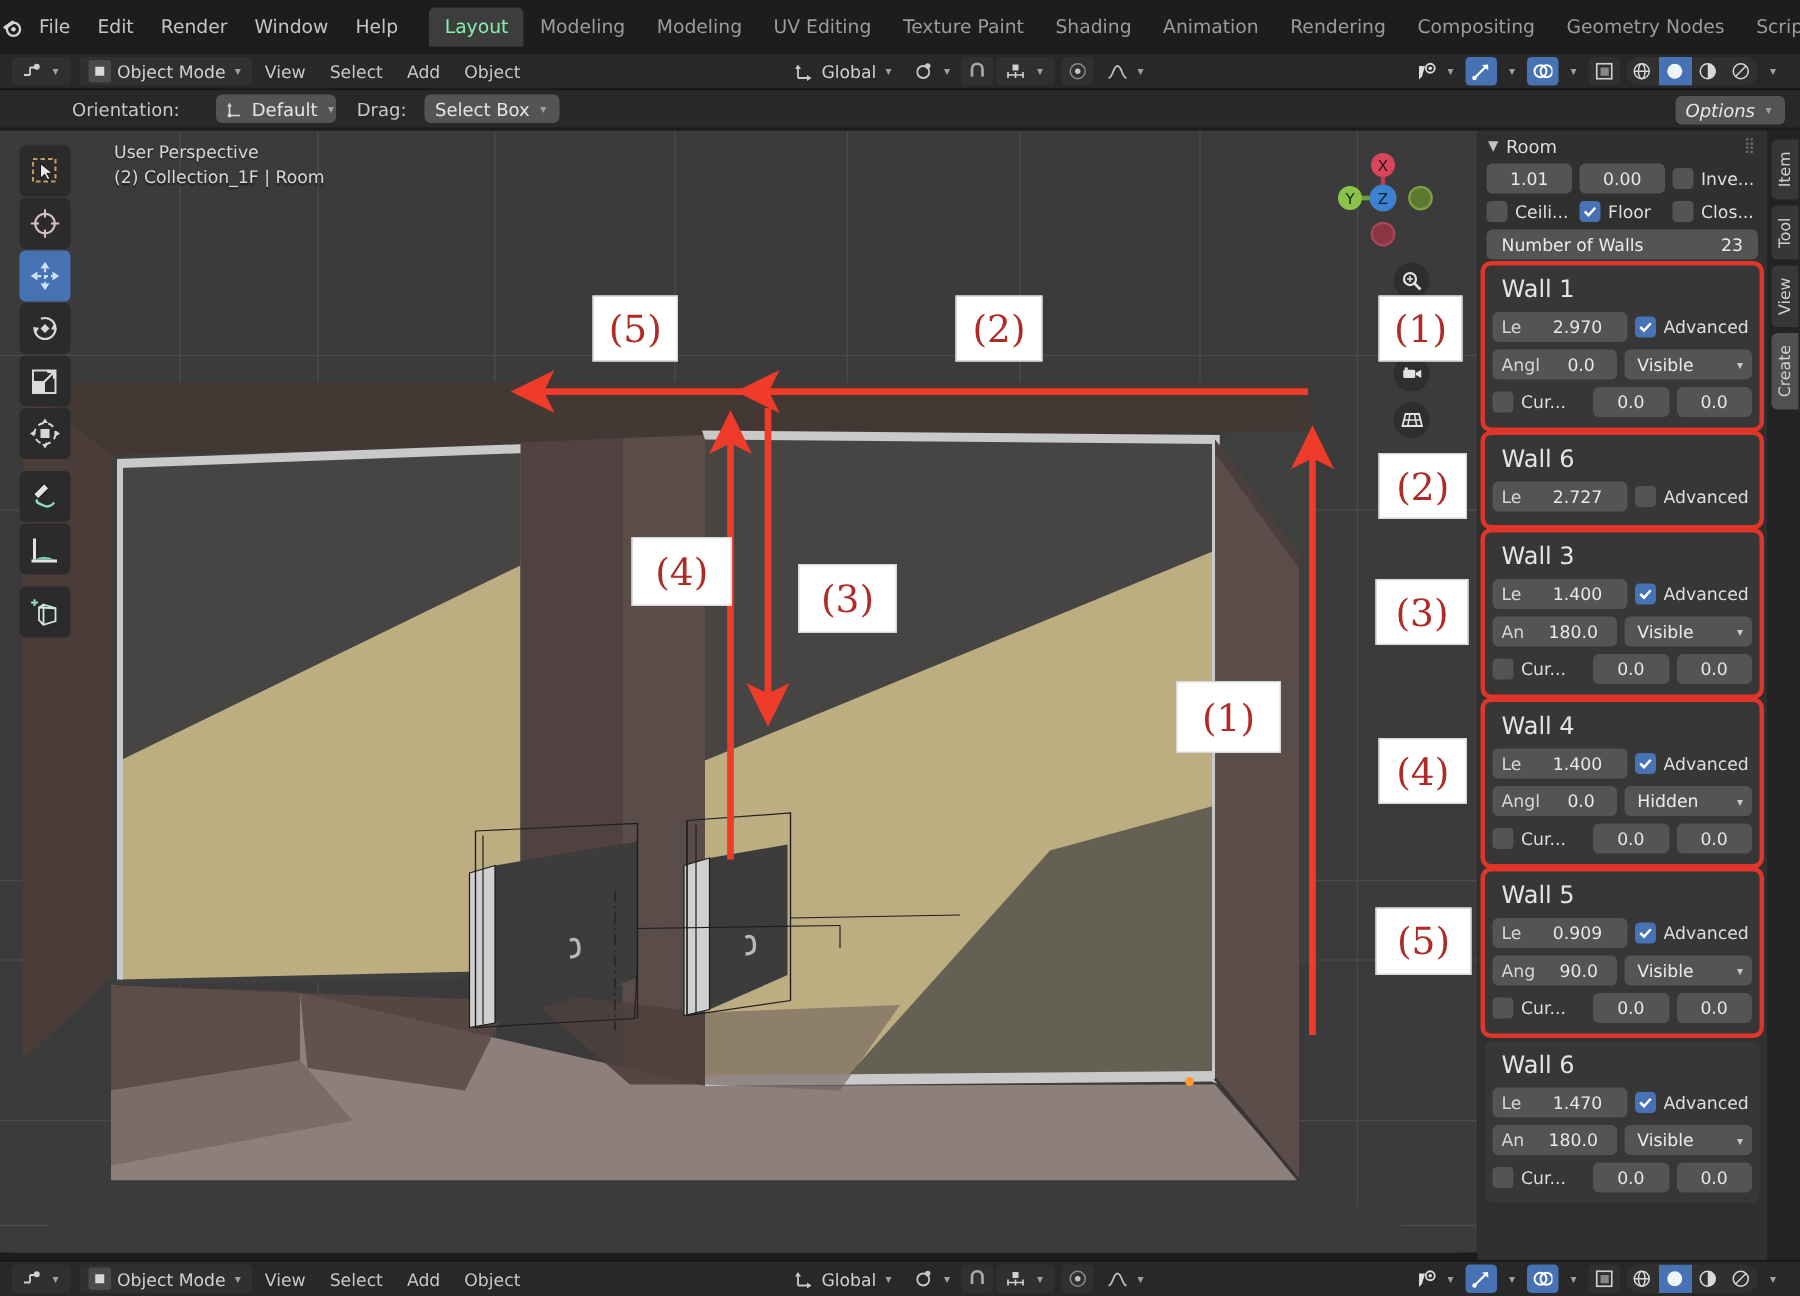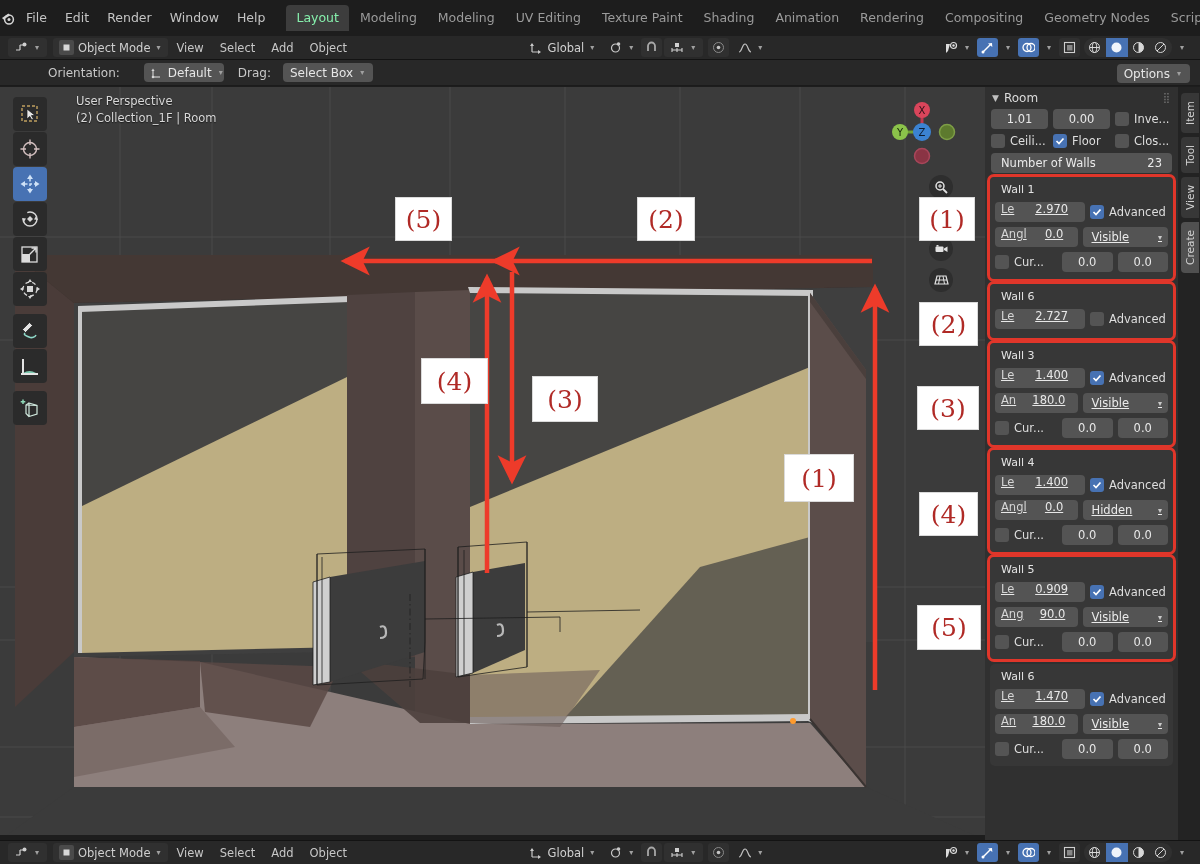--- a/index.html
+++ b/index.html
@@ -62,21 +62,21 @@
   }
   .ts-label { font-size: 12px; color: #c8c8c8; margin-right: 8px; }
   .ts-field {
     height: 19px; display: flex; align-items: center; gap: 5px;
     background: #545454; border-radius: 4px; padding: 0 7px;
     font-size: 12px; color: #e6e6e6;
   }
   .options-btn {
     position: absolute; right: 10px; top: 64px; height: 19px; display: flex;
     align-items: center; gap: 5px; background: #545454; border-radius: 4px;
-    padding: 0 7px; font-size: 12px; color: #e6e6e6;
+    padding: 0 7px; font-size: 12px; color: #e6e6e6; font-style: italic;
   }
 
   
   .viewport {
     position: absolute; left: 0; top: 87px; width: 985px; height: 748px;
     background: #3b3b3b; overflow: hidden;
   }
   .vp-text {
     position: absolute; left: 76px; top: 6px; font-size: 11.5px; color: #d8d8d8;
     line-height: 17px; text-shadow: 0 1px 1px #1a1a1a;
@@ -121,45 +121,45 @@
   }
   .grip { margin-left: auto; color: #6e6e6e; font-size: 10px; letter-spacing: 1px; line-height: 6px; }
   .row { display: flex; gap: 5px; padding: 0 6px; margin-bottom: 5px; align-items: center; }
   .num-fld {
     height: 20px; background: #545454; border-radius: 4px; display: flex;
     align-items: center; justify-content: center; font-size: 11.5px; color: #e8e8e8;
     flex: 1; min-width: 0; overflow: hidden; white-space: nowrap;
   }
   .lbl-fld {
     height: 20px; background: #545454; border-radius: 4px; display: flex;
-    font-size: 11.5px; color: #e8e8e8;
-    padding: 0 6px; gap: 10px; flex: 1; min-width: 0; white-space: nowrap; overflow: hidden; text-decoration: underline;
+    align-items: center; font-size: 11.5px; color: #e8e8e8;
+    padding: 0 6px; gap: 10px; flex: 1; min-width: 0; white-space: nowrap; overflow: hidden;
   }
   .lbl-fld .k { color: #d6d6d6; }
   .lbl-fld .v { margin-left: auto; margin-right: auto; }
   .chk-row { display: flex; align-items: center; gap: 5px; flex: 1; min-width: 0; }
   .chk { width: 14px; height: 14px; border-radius: 3px; background: #545454; flex: none; }
   .chk.on { background: #4772b3; display:flex; align-items:center; justify-content:center; }
   .chk-lbl { font-size: 11.5px; color: #dedede; white-space: nowrap; overflow: hidden; text-overflow: clip; }
   .wide-fld {
     height: 20px; background: #545454; border-radius: 4px; display: flex;
     align-items: center; justify-content: space-between; padding: 0 10px;
     font-size: 11.5px; color: #eaeaea; margin: 0 6px 4px 6px;
   }
   .sel-fld {
     height: 20px; background: #545454; border-radius: 4px; display: flex;
     align-items: center; padding: 0 6px 0 9px; font-size: 11.5px; color: #eaeaea;
-    flex: 1; min-width: 0; text-decoration: underline;
+    flex: 1; min-width: 0;
   }
   .sel-fld .ar { margin-left: auto; font-size: 8px; color: #c9c9c9; }
   .wall-card {
     background: #373737; border-radius: 5px; margin: 0 5px 5px 5px; padding: 6px 0 2px 0;
     position: relative;
   }
-  .wall-title { font-size: 11px; color: #e4e4e4; padding: 0 11px 6px 11px; }
+  .wall-title { font-size: 16px; color: #e4e4e4; padding: 0 11px 6px 11px; }
   .wall-card .row { padding: 0 5px; }
   .hl { outline: 3px solid #e0362a; border-radius: 4px; }
 
   
   .vtabs {
     position: absolute; left: 1178px; top: 87px; width: 22px; height: 753px;
     background: #232323; padding-top: 6px;
   }
   .vtab {
     width: 18px; margin: 0 0 4px 3px; background: #373737; border-radius: 4px 0 0 4px;

